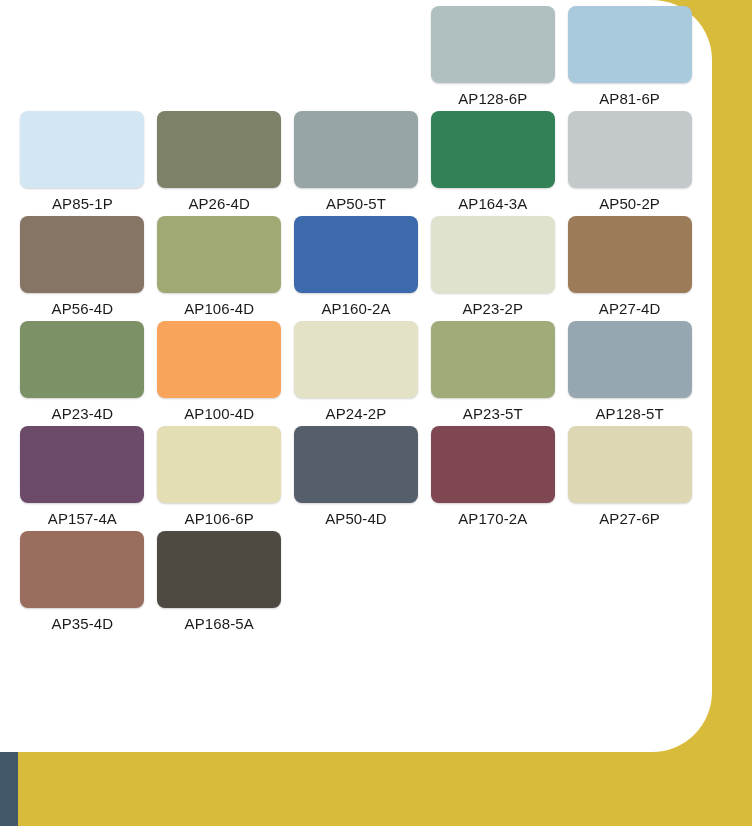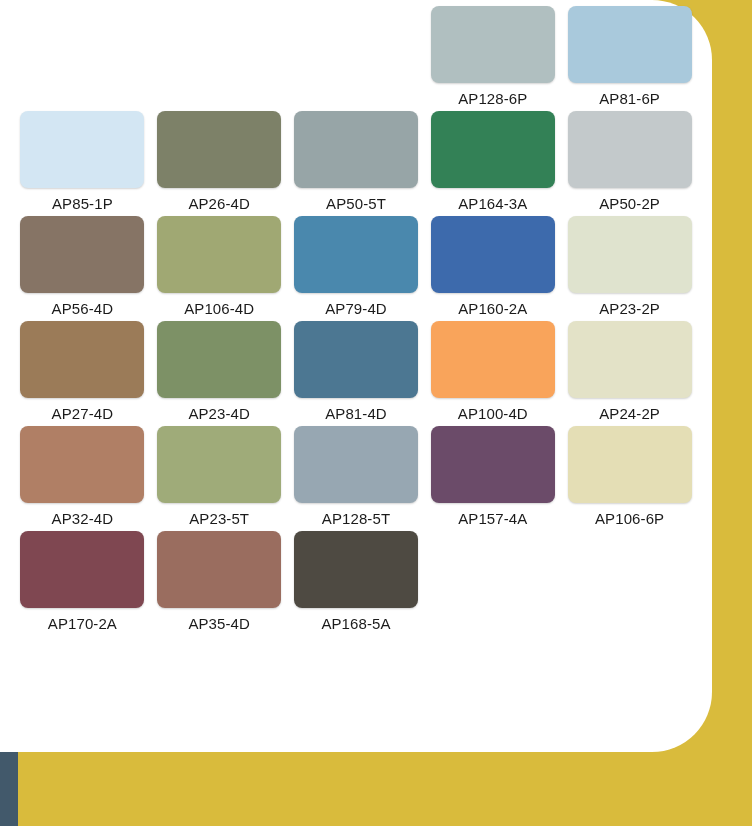--- a/index.html
+++ b/index.html
@@ -134,76 +134,72 @@
       </div>
       <div class="cell">
         <div class="chip" style="background: rgb(134, 116, 101);"></div>
         <div class="chip-label">AP56-4D</div>
       </div>
       <div class="cell">
         <div class="chip" style="background: rgb(160, 168, 115);"></div>
         <div class="chip-label">AP106-4D</div>
       </div>
       <div class="cell">
-        <div class="chip" style="background: rgb(74, 136, 173);"></div>
-        <div class="chip-label">AP79-4D</div>
-      </div>
-      <div class="cell">
         <div class="chip" style="background: rgb(61, 106, 172);"></div>
         <div class="chip-label">AP160-2A</div>
       </div>
       <div class="cell">
         <div class="chip" style="background: rgb(223, 227, 206);"></div>
         <div class="chip-label">AP23-2P</div>
       </div>
       <div class="cell">
         <div class="chip" style="background: rgb(155, 123, 88);"></div>
         <div class="chip-label">AP27-4D</div>
       </div>
       <div class="cell">
         <div class="chip" style="background: rgb(125, 145, 102);"></div>
         <div class="chip-label">AP23-4D</div>
       </div>
       <div class="cell">
-        <div class="chip" style="background: rgb(76, 119, 146);"></div>
-        <div class="chip-label">AP81-4D</div>
-      </div>
-      <div class="cell">
         <div class="chip" style="background: rgb(249, 164, 91);"></div>
         <div class="chip-label">AP100-4D</div>
       </div>
       <div class="cell">
         <div class="chip" style="background: rgb(227, 226, 199);"></div>
         <div class="chip-label">AP24-2P</div>
       </div>
       <div class="cell">
-        <div class="chip" style="background: rgb(176, 127, 101);"></div>
-        <div class="chip-label">AP32-4D</div>
-      </div>
-      <div class="cell">
         <div class="chip" style="background: rgb(159, 171, 121);"></div>
         <div class="chip-label">AP23-5T</div>
       </div>
       <div class="cell">
         <div class="chip" style="background: rgb(151, 167, 178);"></div>
         <div class="chip-label">AP128-5T</div>
       </div>
       <div class="cell">
         <div class="chip" style="background: rgb(107, 75, 105);"></div>
         <div class="chip-label">AP157-4A</div>
       </div>
       <div class="cell">
         <div class="chip" style="background: rgb(228, 222, 181);"></div>
         <div class="chip-label">AP106-6P</div>
       </div>
       <div class="cell">
+        <div class="chip" style="background: rgb(85, 95, 108);"></div>
+        <div class="chip-label">AP50-4D</div>
+      </div>
+      <div class="cell">
         <div class="chip" style="background: rgb(127, 71, 81);"></div>
         <div class="chip-label">AP170-2A</div>
       </div>
       <div class="cell">
+        <div class="chip" style="background: rgb(222, 215, 179);"></div>
+        <div class="chip-label">AP27-6P</div>
+      </div>
+      <div class="cell">
         <div class="chip" style="background: rgb(154, 109, 95);"></div>
         <div class="chip-label">AP35-4D</div>
       </div>
       <div class="cell">
         <div class="chip" style="background: rgb(78, 74, 66);"></div>
         <div class="chip-label">AP168-5A</div>
       </div>
     </div>
 
 </div>

